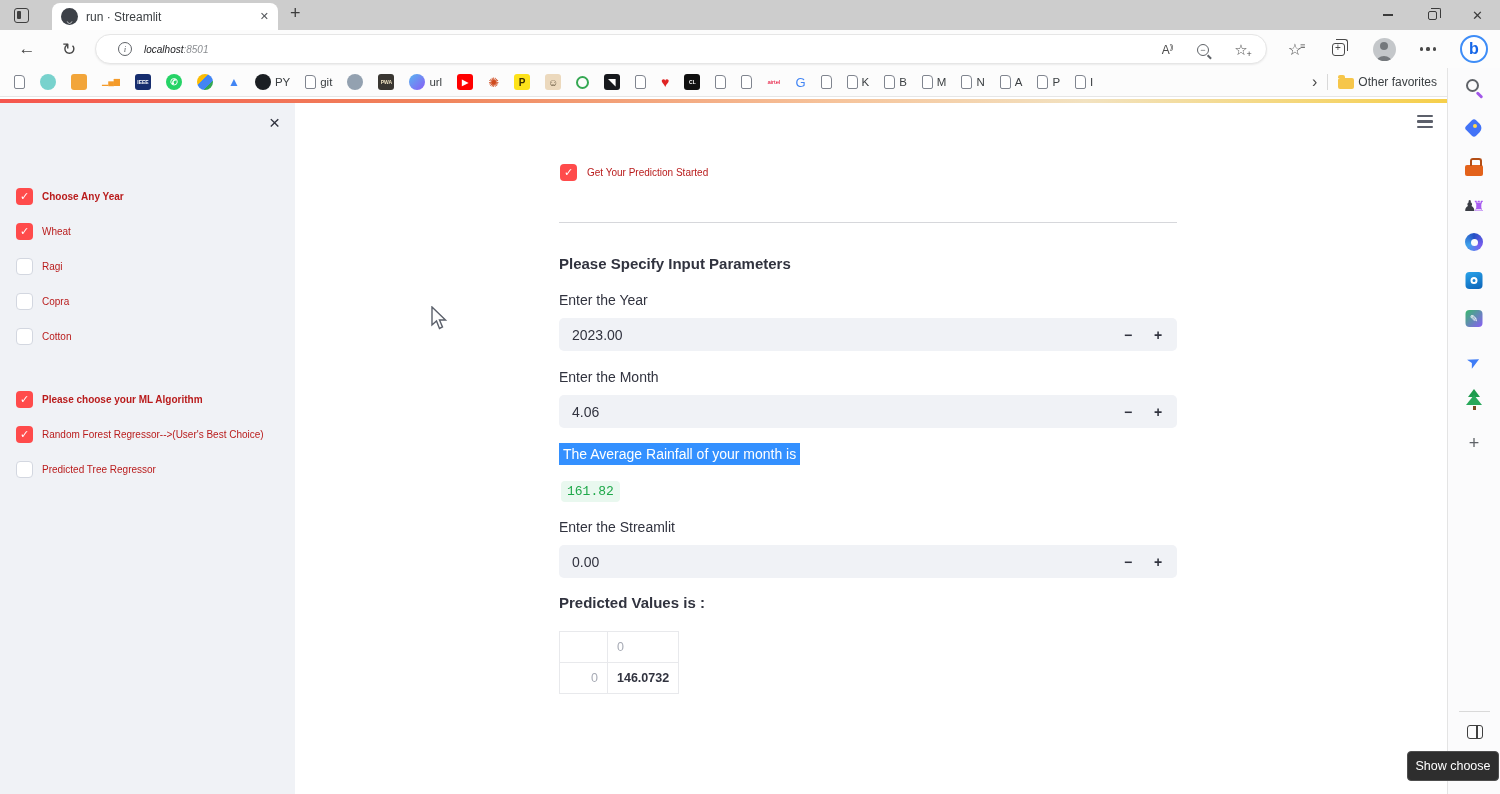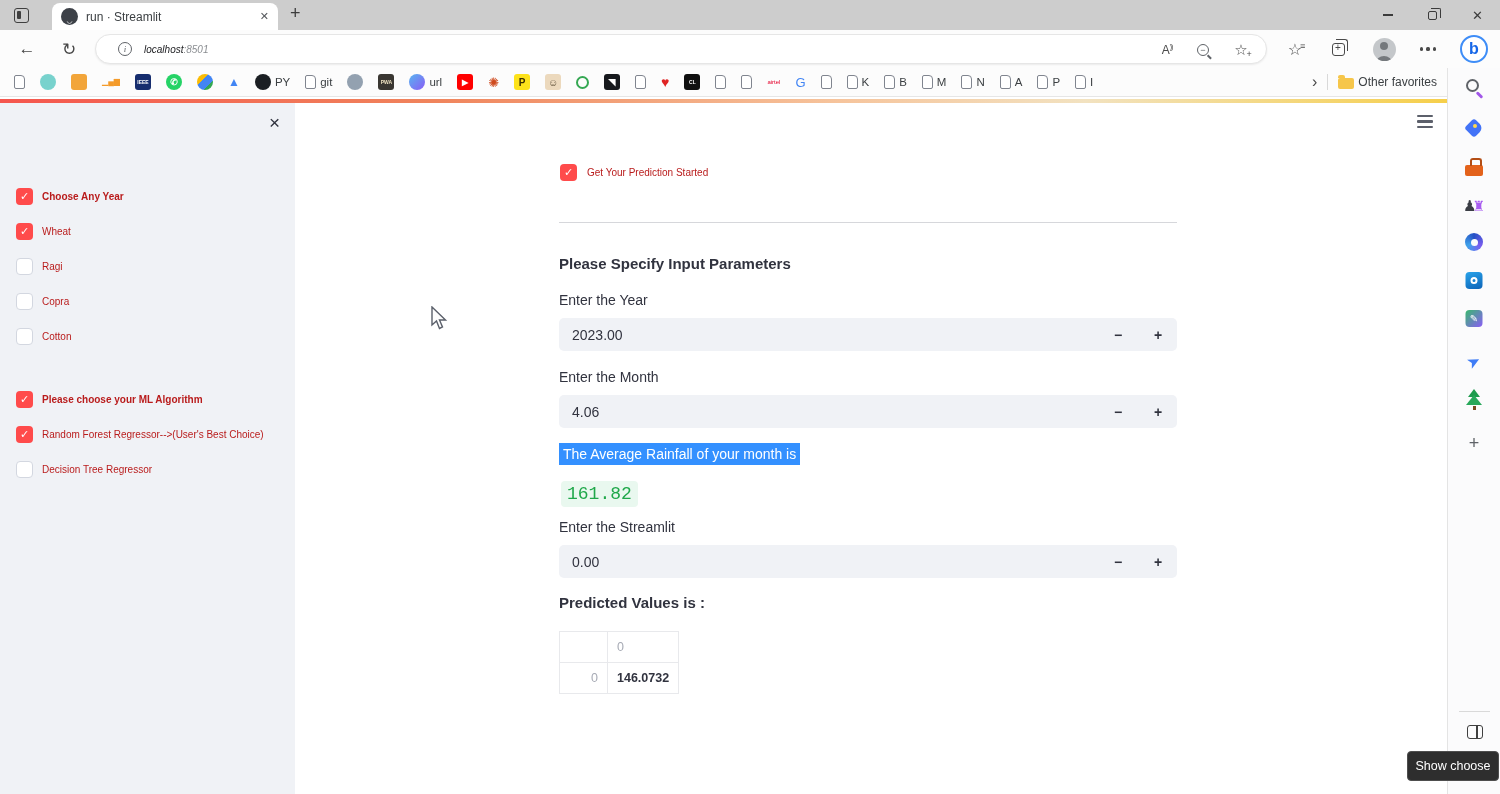--- a/index.html
+++ b/index.html
@@ -140,29 +140,29 @@
   .cbx-label.bold { font-weight:700; }
 
   .st-main-menu { position:absolute; left:1417px; top:115px; width:16px; cursor:pointer; }
   .st-main-menu span { display:block; width:16px; height:2.2px; background:#5c606b; border-radius:1px; margin-bottom:3.2px; }
 
   .start-row { position:absolute; left:560px; top:162px; display:flex; gap:10px; align-items:flex-start; cursor:pointer; }
   .st-h { position:absolute; left:559px; font-size:15px; font-weight:700; color:#31333f; }
   .st-divider { position:absolute; left:559px; top:222px; width:618px; height:1px; background:#d6d7db; }
   .st-label { position:absolute; left:559px; font-size:14px; color:#31333f; }
   .num-input { position:absolute; left:559px; width:618px; height:33px; background:#f0f2f6;
-    border-radius:5px; display:flex; align-items:center;gap:10px; }
+    border-radius:5px; display:flex; align-items:center; }
   .num-value { font-size:14px; color:#31333f; padding-left:13px; flex:1; }
   .step { width:30px; height:33px; display:flex; align-items:center; justify-content:center;
     font-size:14px; font-weight:700; color:#31333f; cursor:pointer; background:transparent; border:none; }
   .step.plus { margin-right:4px; }
   .hl-text { position:absolute; left:559px; top:443px; background:#3390ff; color:#fff;
     font-size:14px; padding:3px 4px; }
   .code-chip { position:absolute; left:561px; top:481px; background:#e9f8ef; color:#1fa84a;
-    font-family:"Liberation Mono", monospace; font-size:18px; padding:3px 6px; border-radius:4px; }
+    font-family:"Liberation Mono", monospace; font-size:13px; padding:3px 6px; border-radius:4px; }
   .result-table { position:absolute; left:559px; top:631px; border-collapse:collapse; font-size:12.5px; }
   .result-table th, .result-table td { border:1px solid #e8e9ec; height:31px; padding:0 9px; background:#fff; }
   .result-table th { width:48px; font-weight:400; color:#a7abb5; text-align:left; }
   .result-table th.col0 { width:60px; }
   .result-table td.idx { color:#a7abb5; text-align:right; }
   .result-table td.val { color:#31333f; font-weight:700; }
 
   .cursor { position:absolute; left:429px; top:306px; }
   .tooltip { position:absolute; left:1407px; top:751px; width:92px; height:30px; background:#2e2e2e;
     border:1px solid #4e4e4e; border-radius:4px; color:#fff; font-size:12.5px;
@@ -384,21 +384,21 @@
         <div class="cbx-row">
           <span class="cbx on">✓</span>
           <span class="cbx-label bold">Please choose your ML Algorithm</span>
         </div>
         <div class="cbx-row">
           <span class="cbx on">✓</span>
           <span class="cbx-label">Random Forest Regressor--&gt;(User's Best Choice)</span>
         </div>
         <div class="cbx-row">
           <span class="cbx un"></span>
-          <span class="cbx-label">Decision Tree Regressor</span>
+          <span class="cbx-label">Predicted Tree Regressor</span>
         </div>
       </div>
   </div>
 
   <div class="st-main-menu">
       <span></span>
       <span></span>
       <span></span>
     </div>
 

